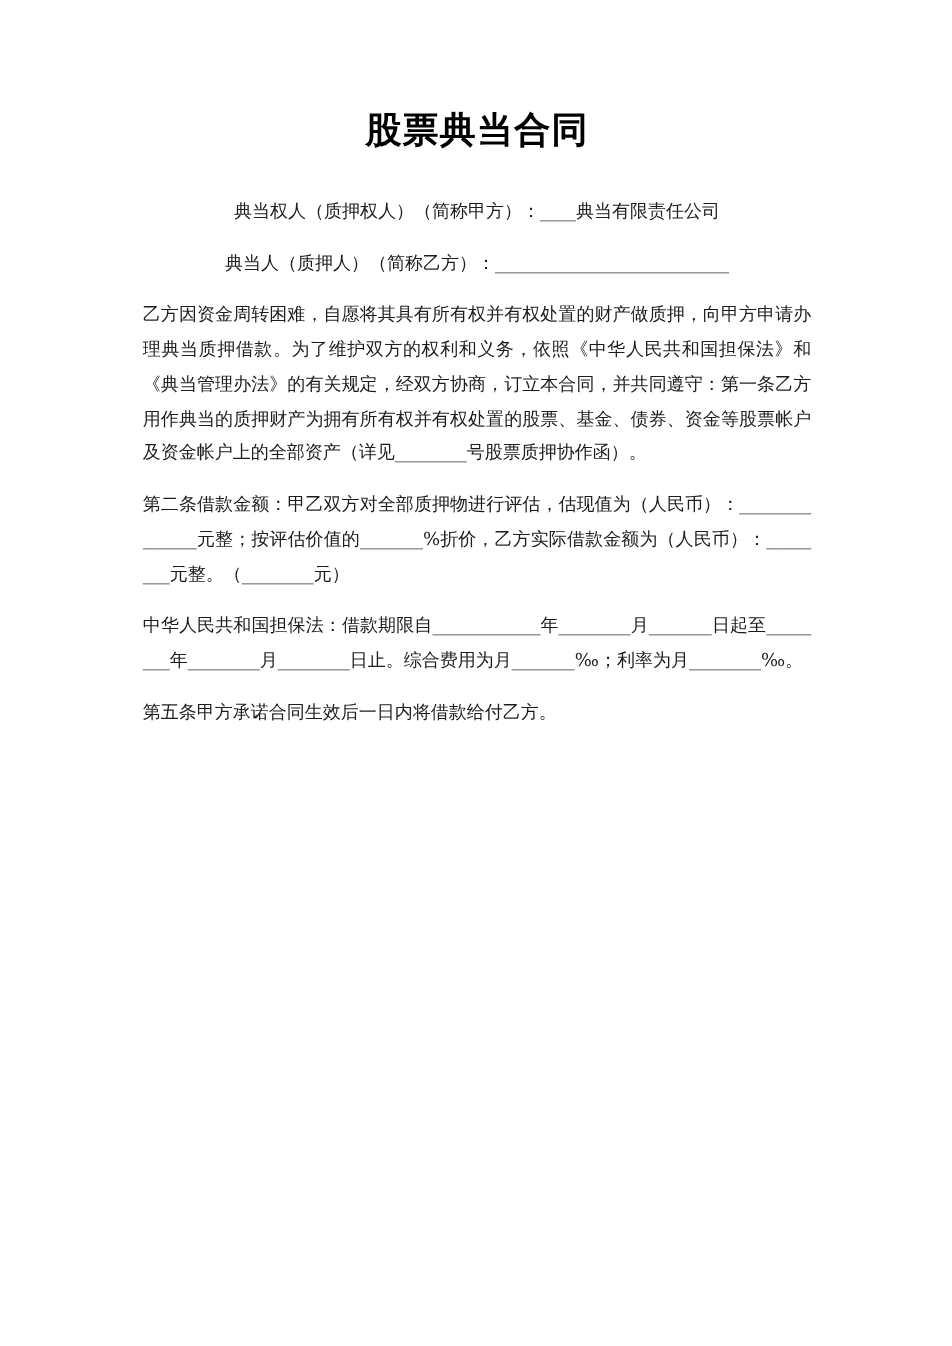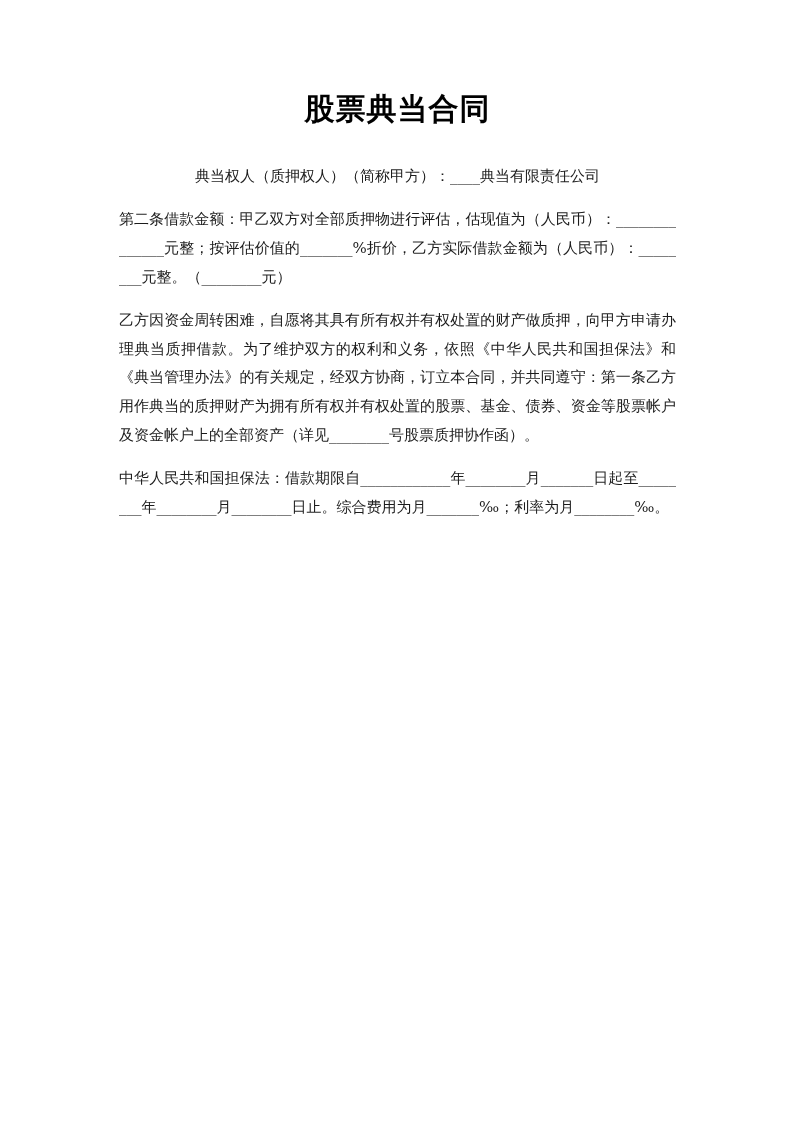--- a/index.html
+++ b/index.html
@@ -42,16 +42,18 @@
       text-align: center;
     }
   </style>
 </head>
 <body>
 
 <div class="page">
   <h1 class="doc-title">股票典当合同</h1>
 
   <p class="para single">典当权人（质押权人）（简称甲方）：____典当有限责任公司</p>
+  <p class="para single">典当人（质押人）（简称乙方）：__________________________</p>
+  <p class="para">乙方因资金周转困难，自愿将其具有所有权并有权处置的财产做质押，向甲方申请办理典当质押借款。为了维护双方的权利和义务，依照《中华人民共和国担保法》和《典当管理办法》的有关规定，经双方协商，订立本合同，并共同遵守：第一条乙方用作典当的质押财产为拥有所有权并有权处置的股票、基金、债券、资金等股票帐户及资金帐户上的全部资产（详见________号股票质押协作函）。</p>
   <p class="para">第二条借款金额：甲乙双方对全部质押物进行评估，估现值为（人民币）：______________元整；按评估价值的_______%折价，乙方实际借款金额为（人民币）：________元整。（________元）</p>
-  <p class="para">乙方因资金周转困难，自愿将其具有所有权并有权处置的财产做质押，向甲方申请办理典当质押借款。为了维护双方的权利和义务，依照《中华人民共和国担保法》和《典当管理办法》的有关规定，经双方协商，订立本合同，并共同遵守：第一条乙方用作典当的质押财产为拥有所有权并有权处置的股票、基金、债券、资金等股票帐户及资金帐户上的全部资产（详见________号股票质押协作函）。</p>
   <p class="para">中华人民共和国担保法：借款期限自____________年________月_______日起至________年________月________日止。综合费用为月_______‰；利率为月________‰。</p>
+  <p class="para">第五条甲方承诺合同生效后一日内将借款给付乙方。</p>
 </div>
 
 </body></html>

